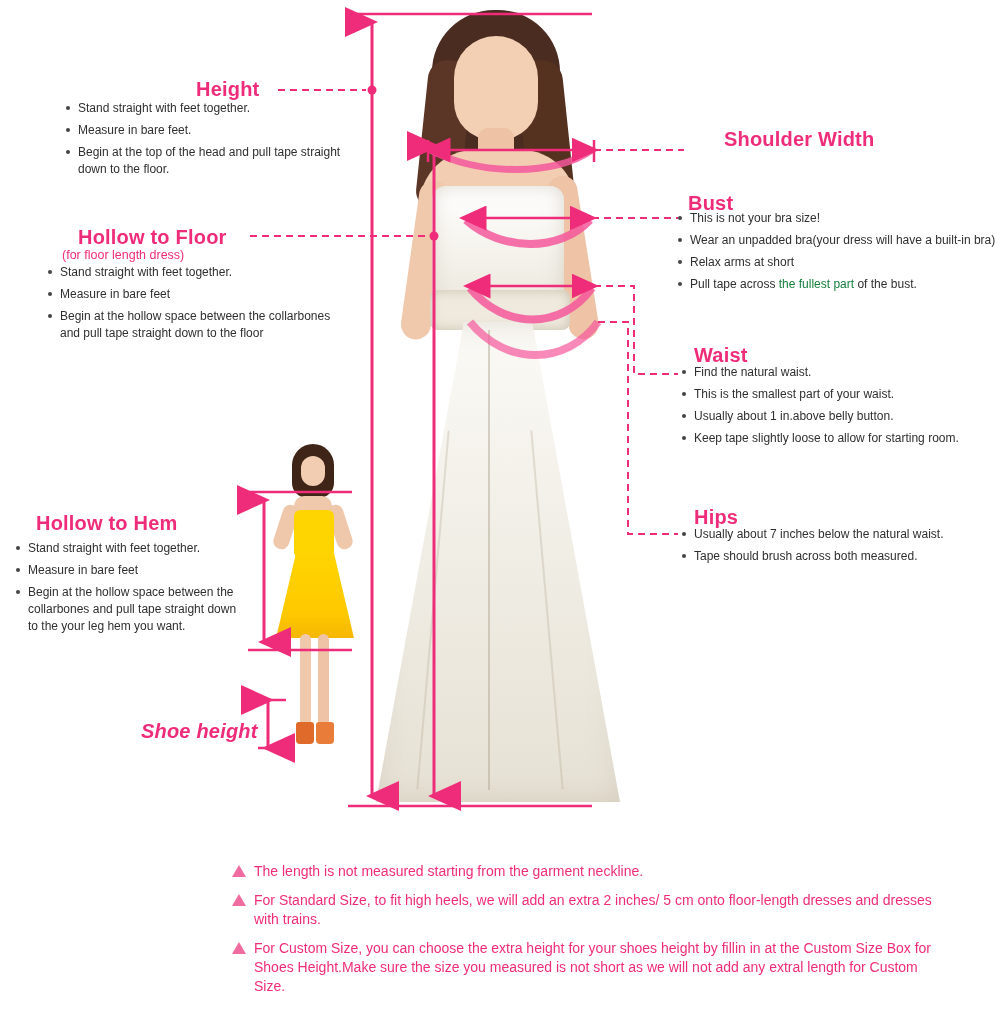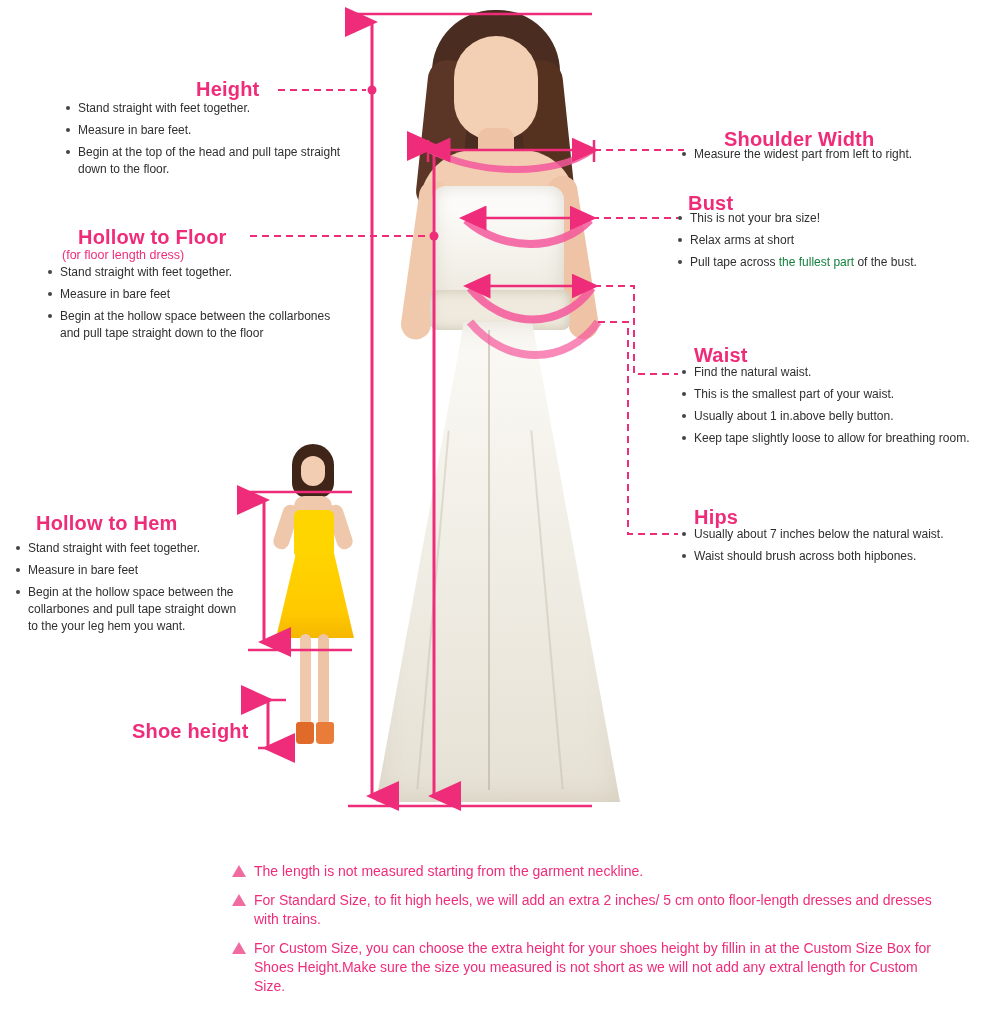--- a/index.html
+++ b/index.html
@@ -347,46 +347,44 @@
     <li>Begin at the hollow space between the collarbones and pull tape straight down to the floor</li>
   </ul>
 
   <div class="abs heading" style="left:36px; top:512px;">Hollow to Hem</div>
   <ul class="abs bullets" style="left:14px; top:540px; width:228px;">
     <li>Stand straight with feet together.</li>
     <li>Measure in bare feet</li>
     <li>Begin at the hollow space between the collarbones and pull tape straight down to the your leg hem  you want.</li>
   </ul>
 
-  <div class="abs heading" style="left:132px; top:720px;">Shoe height</div>
+  <div class="abs heading" style="left:141px; top:720px;font-style:italic;">Shoe height</div>
 
   <div class="abs heading" style="left:692px; top:128px;margin-left:32px;">Shoulder Width</div>
-  <ul class="abs bullets" style="left:680px; top:146px; width:320px;">
-    <li>Measure the widest part from left to right.</li>
-  </ul>
 
   <div class="abs heading" style="left:688px; top:192px;">Bust</div>
   <ul class="abs bullets" style="left:676px; top:210px; width:320px;">
     <li>This is not your bra size!</li>
+    <li>Wear an unpadded bra(your dress will have a built-in bra)</li>
     <li>Relax arms at short</li>
     <li><span>Pull tape across </span><span class="pink">the fullest part</span><span> of the bust.</span></li>
   </ul>
 
   <div class="abs heading" style="left:694px; top:344px;">Waist</div>
   <ul class="abs bullets" style="left:680px; top:364px; width:320px;">
     <li>Find the natural waist.</li>
     <li>This is the smallest part of your waist.</li>
     <li>Usually about 1 in.above belly button.</li>
-    <li>Keep tape slightly loose to allow for breathing room.</li>
+    <li>Keep tape slightly loose to allow for starting room.</li>
   </ul>
 
   <div class="abs heading" style="left:694px; top:506px;">Hips</div>
   <ul class="abs bullets" style="left:680px; top:526px; width:320px;">
     <li>Usually about 7 inches below the natural waist.</li>
-    <li>Waist should brush across both hipbones.</li>
+    <li>Tape should brush across both measured.</li>
   </ul>
 
   <div class="abs" id="footer">
     <div class="note">
       <span class="tri"></span>
       <span>The length is not measured starting from the garment neckline.</span>
     </div>
     <div class="note">
       <span class="tri"></span>
       <span>For Standard Size, to fit high heels, we will add an extra 2 inches/ 5  cm onto floor-length dresses and dresses with trains.</span>

